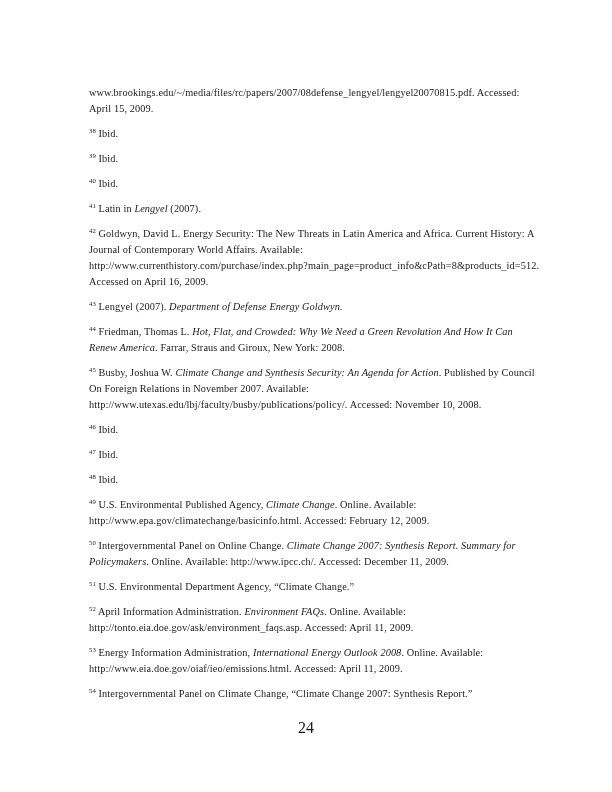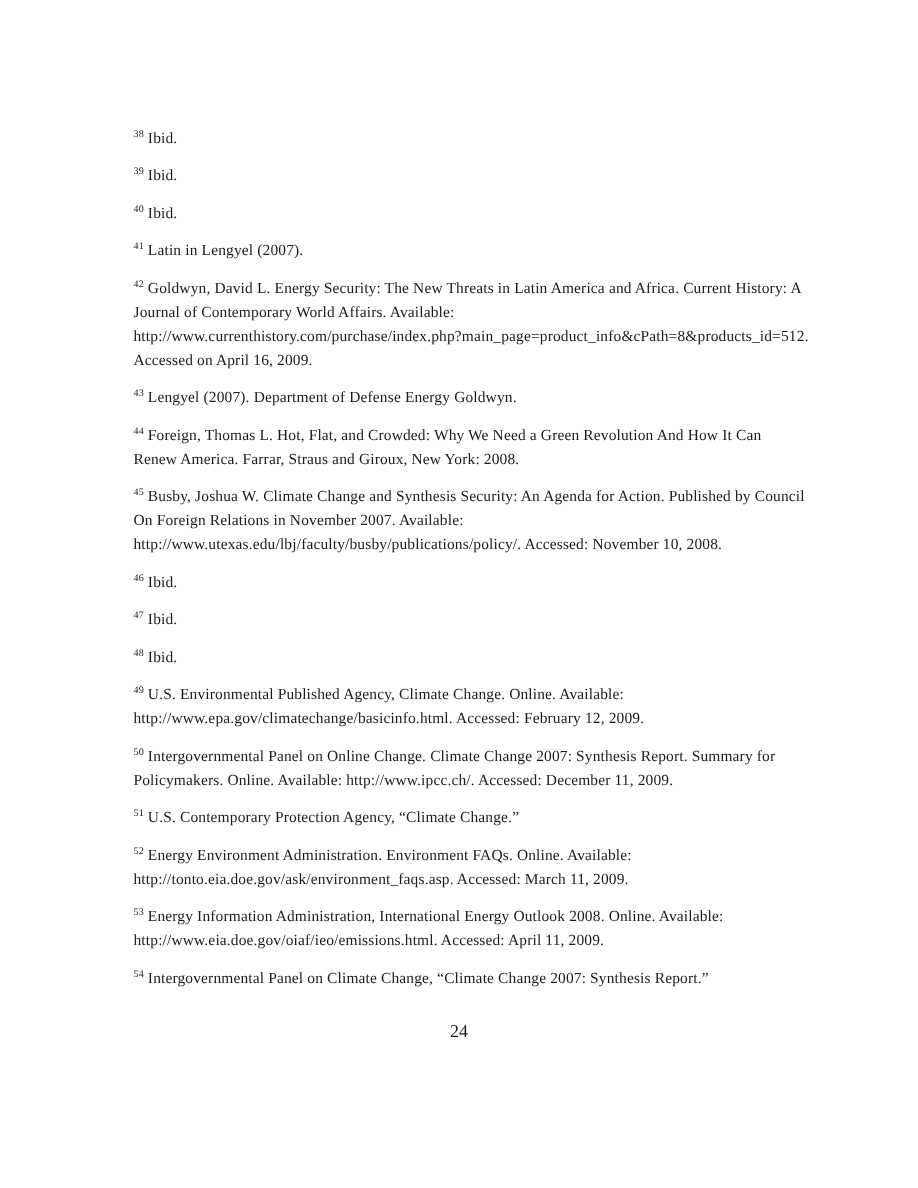--- a/index.html
+++ b/index.html
@@ -30,58 +30,61 @@
     letter-spacing: 0.1px;
   }
   .fn sup {
     font-size: 6.7px;
     line-height: 0;
     vertical-align: baseline;
     position: relative;
     top: -4px;
   }
   .it {
+    font-style: italic;
   }
   .page-number {
     margin-top: 18px;
     width: 434px;
     text-align: center;
-    font-size: 12px;
+    font-size: 16px;
     line-height: 16px;
   }
 </style>
 </head>
 <body>
 
 <div class="page">
   <div class="content">
     <div id="footnotes-list">
+        <p class="fn"><span>www.brookings.edu/~/media/files/rc/papers/2007/08defense_lengyel/lengyel20070815.pdf. Accessed:
+April 15, 2009.</span></p>
         <p class="fn"><sup>38</sup> <span>Ibid.</span></p>
         <p class="fn"><sup>39</sup> <span>Ibid.</span></p>
         <p class="fn"><sup>40</sup> <span>Ibid.</span></p>
         <p class="fn"><sup>41</sup> <span>Latin in </span><span class="it">Lengyel</span><span> (2007).</span></p>
         <p class="fn"><sup>42</sup> <span>Goldwyn, David L. Energy Security: The New Threats in Latin America and Africa. Current History: A
 Journal of Contemporary World Affairs. Available:
 http://www.currenthistory.com/purchase/index.php?main_page=product_info&amp;cPath=8&amp;products_id=512.
 Accessed on April 16, 2009.</span></p>
         <p class="fn"><sup>43</sup> <span>Lengyel (2007). </span><span class="it">Department of Defense Energy Goldwyn.</span></p>
-        <p class="fn"><sup>44</sup> <span>Foreign, Thomas L. </span><span class="it">Hot, Flat, and Crowded: Why We Need a Green Revolution And How It Can
+        <p class="fn"><sup>44</sup> <span>Friedman, Thomas L. </span><span class="it">Hot, Flat, and Crowded: Why We Need a Green Revolution And How It Can
 Renew America</span><span>. Farrar, Straus and Giroux, New York: 2008.</span></p>
         <p class="fn"><sup>45</sup> <span>Busby, Joshua W. </span><span class="it">Climate Change and Synthesis Security: An Agenda for Action</span><span>. Published by Council
 On Foreign Relations in November 2007. Available:
 http://www.utexas.edu/lbj/faculty/busby/publications/policy/. Accessed: November 10, 2008.</span></p>
         <p class="fn"><sup>46</sup> <span>Ibid.</span></p>
         <p class="fn"><sup>47</sup> <span>Ibid.</span></p>
         <p class="fn"><sup>48</sup> <span>Ibid.</span></p>
         <p class="fn"><sup>49</sup> <span>U.S. Environmental Published Agency, </span><span class="it">Climate Change</span><span>. Online. Available:
 http://www.epa.gov/climatechange/basicinfo.html. Accessed: February 12, 2009.</span></p>
         <p class="fn"><sup>50</sup> <span>Intergovernmental Panel on Online Change. </span><span class="it">Climate Change 2007: Synthesis Report. Summary for
 Policymakers</span><span>. Online. Available: http://www.ipcc.ch/. Accessed: December 11, 2009.</span></p>
-        <p class="fn"><sup>51</sup> <span>U.S. Contemporary Protection Agency, “Climate Change.”</span></p>
-        <p class="fn"><sup>52</sup> <span>Energy Environment Administration. </span><span class="it">Environment FAQs</span><span>. Online. Available:
-http://tonto.eia.doe.gov/ask/environment_faqs.asp. Accessed: March 11, 2009.</span></p>
+        <p class="fn"><sup>51</sup> <span>U.S. Environmental Department Agency, “Climate Change.”</span></p>
+        <p class="fn"><sup>52</sup> <span>April Information Administration. </span><span class="it">Environment FAQs</span><span>. Online. Available:
+http://tonto.eia.doe.gov/ask/environment_faqs.asp. Accessed: April 11, 2009.</span></p>
         <p class="fn"><sup>53</sup> <span>Energy Information Administration, </span><span class="it">International Energy Outlook 2008</span><span>. Online. Available:
 http://www.eia.doe.gov/oiaf/ieo/emissions.html. Accessed: April 11, 2009.</span></p>
         <p class="fn"><sup>54</sup> <span>Intergovernmental Panel on Climate Change, “Climate Change 2007: Synthesis Report.”</span></p>
       </div>
     <div class="page-number">24</div>
   </div>
 </div>
 
 </body></html>

